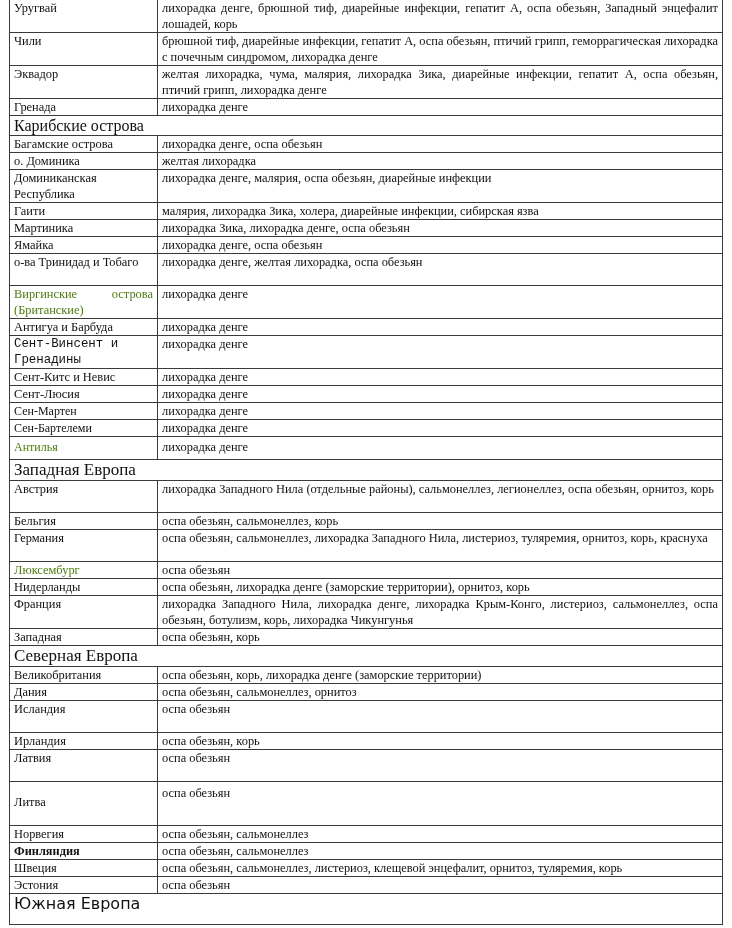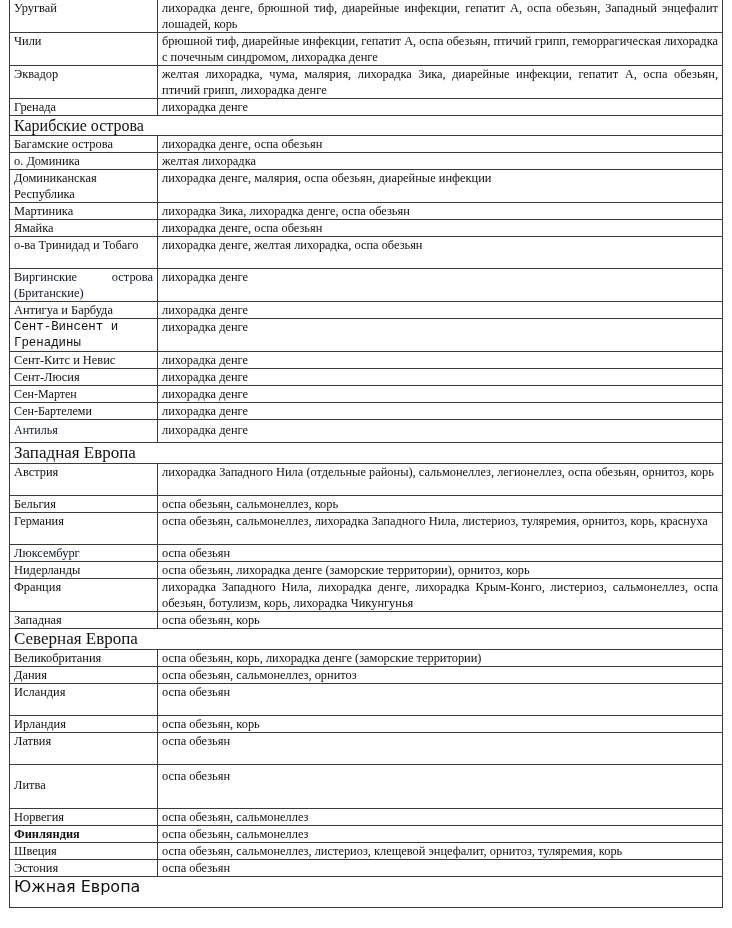--- a/index.html
+++ b/index.html
@@ -15,21 +15,21 @@
     border: 1.3px solid #3a3a3a; padding: 0 4px; vertical-align: top;
     text-align: justify; text-align-last: left;
   }
   col.c1 { width: 148px; }
   col.c2 { width: 565px; }
   td.country { padding-left: 4px; }
   td.hdr { font-size: 16px; line-height: 19px; padding-top: 1px; padding-bottom: 0; }
   td.hdr.bold { font-weight: normal; font-size: 17px; line-height: 20px; }
   td.hdr.tall { height: 30px; }
   td.big { font-size: 12px; }
-  td.grey { color: #0f172a; }
+  td.grey { color: #4d7c0f; }
   td.just { text-align: justify; text-align-last: justify; }
   .one td { height: 15px; }
   .two td { height: 31px; }
   .tallfix td { height: 20px; }
 </style>
 </head>
 <body>
 
 <div class="page">
 <table class="doc">
@@ -63,20 +63,24 @@
     </tr>
     <tr class="one">
       <td class="country">о. Доминика</td>
       <td>желтая лихорадка</td>
     </tr>
     <tr class="two">
       <td class="country">Доминиканская Республика</td>
       <td>лихорадка денге, малярия, оспа обезьян, диарейные инфекции</td>
     </tr>
     <tr class="one">
+      <td class="country">Гаити</td>
+      <td>малярия, лихорадка Зика, холера, диарейные инфекции, сибирская язва</td>
+    </tr>
+    <tr class="one">
       <td class="country">Мартиника</td>
       <td>лихорадка Зика, лихорадка денге, оспа обезьян</td>
     </tr>
     <tr class="one">
       <td class="country">Ямайка</td>
       <td>лихорадка денге, оспа обезьян</td>
     </tr>
     <tr class="two">
       <td class="country just">о-ва Тринидад и Тобаго</td>
       <td>лихорадка денге, желтая лихорадка, оспа обезьян</td>

